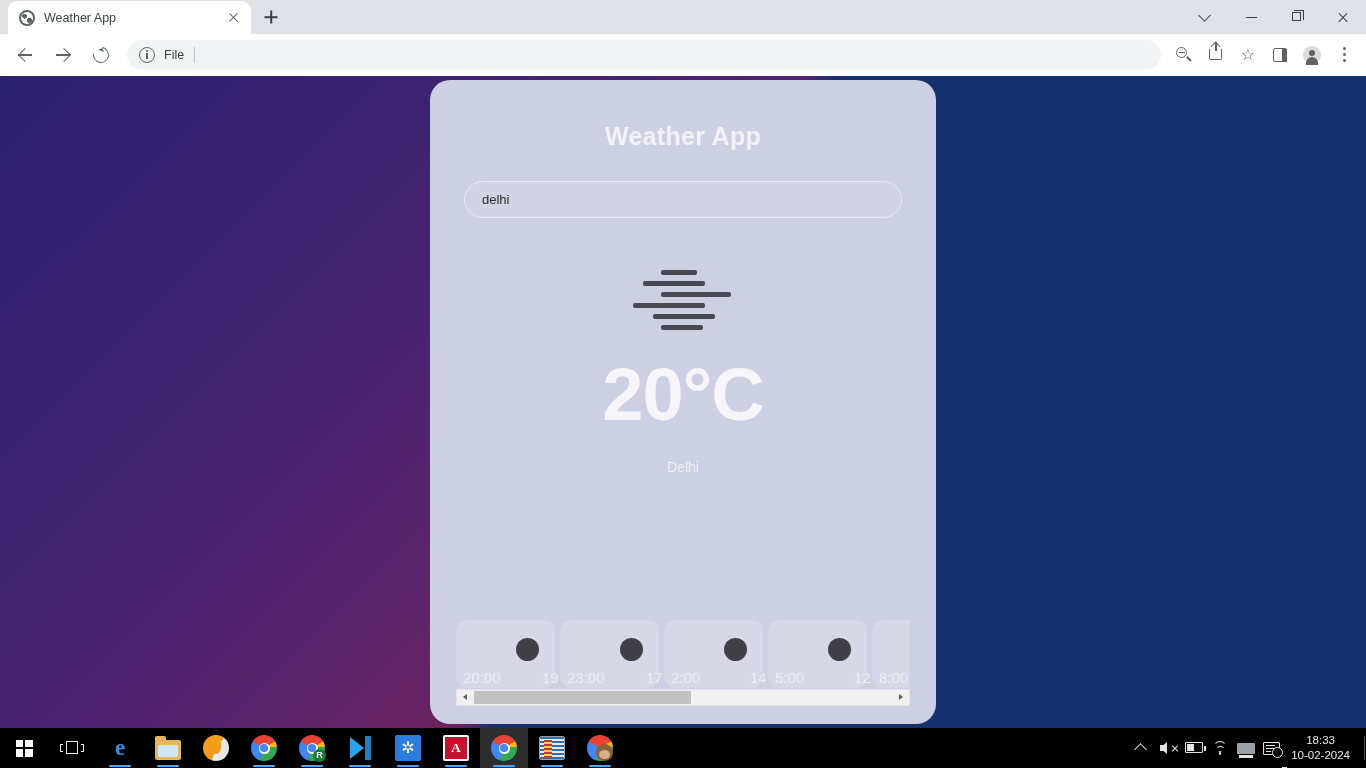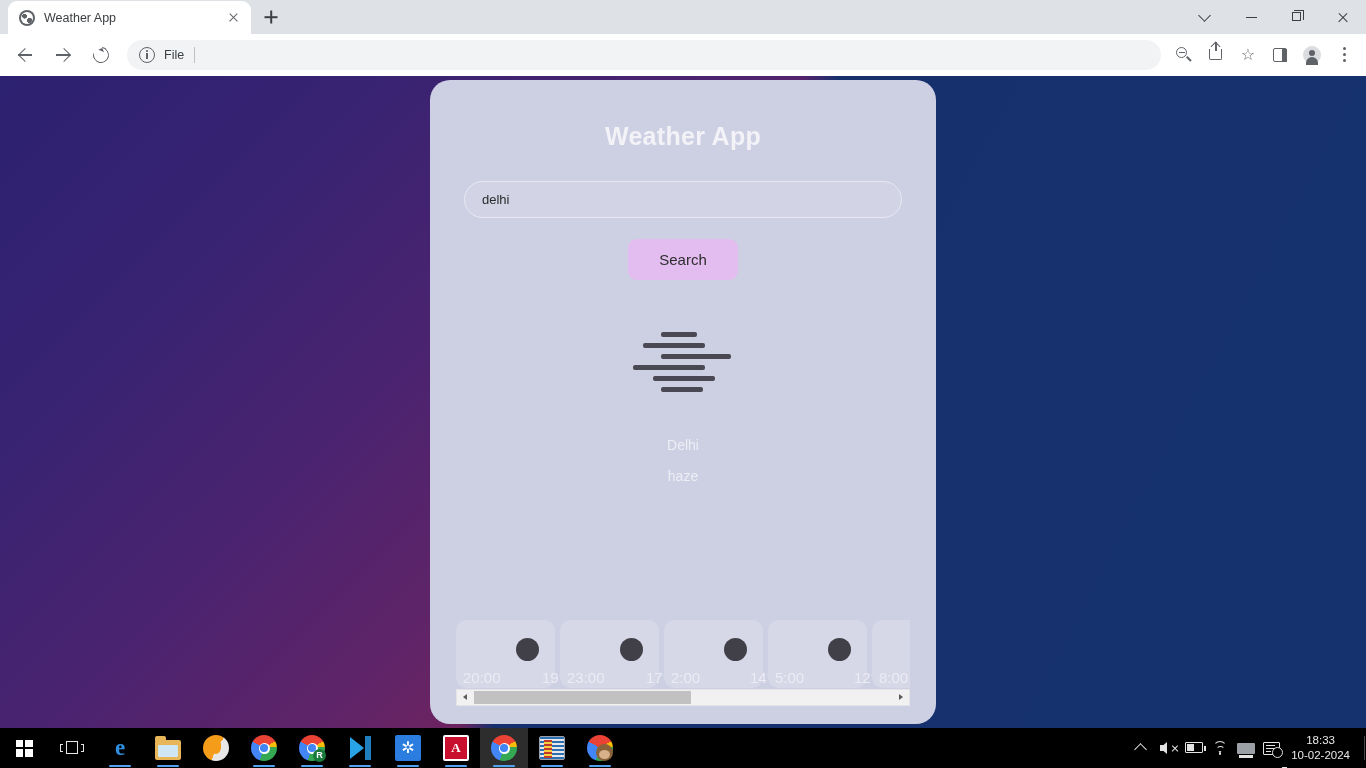--- a/index.html
+++ b/index.html
@@ -608,37 +608,34 @@
   <div class="viewport">
 
     <div class="card">
 
       <div class="app-title">Weather App</div>
 
       <div class="search-row">
         <input class="search-input" type="text" value="delhi" style="">
       </div>
 
-      <div class="search-btn-wrap">
-        <button class="search-btn">Search</button>
-      </div>
 
       <div class="wicon-wrap">
         <div class="haze-icon">
           <b style="left:28px; top:0px;  width:36px;"></b>
           <b style="left:10px; top:11px; width:62px;"></b>
           <b style="left:28px; top:22px; width:70px;"></b>
           <b style="left:0px;  top:33px; width:72px;"></b>
           <b style="left:20px; top:44px; width:62px;"></b>
           <b style="left:28px; top:55px; width:42px;"></b>
         </div>
       </div>
 
+      <div class="temp">20°C</div>
       <div class="city">Delhi</div>
-      <div class="cond">haze</div>
 
       <div class="forecast-wrap">
         <div class="forecast-track">
 
           <div class="fc-card">
             <span class="fc-dot"></span>
             <span class="fc-time">20:00</span>
             <span class="fc-temp">19°C</span>
           </div>
 

